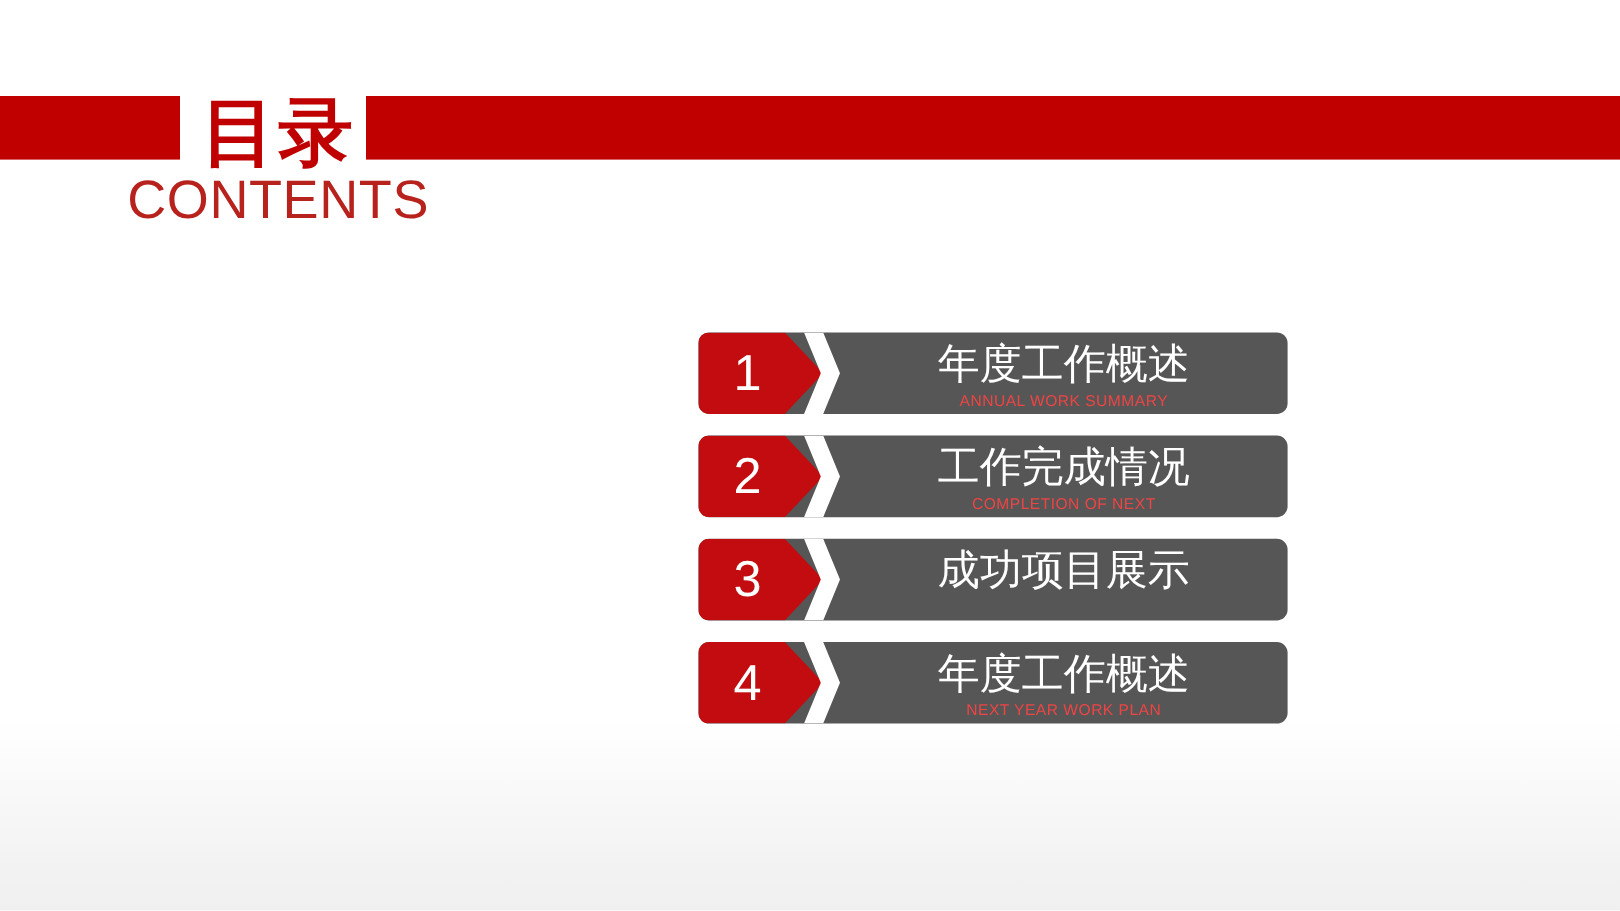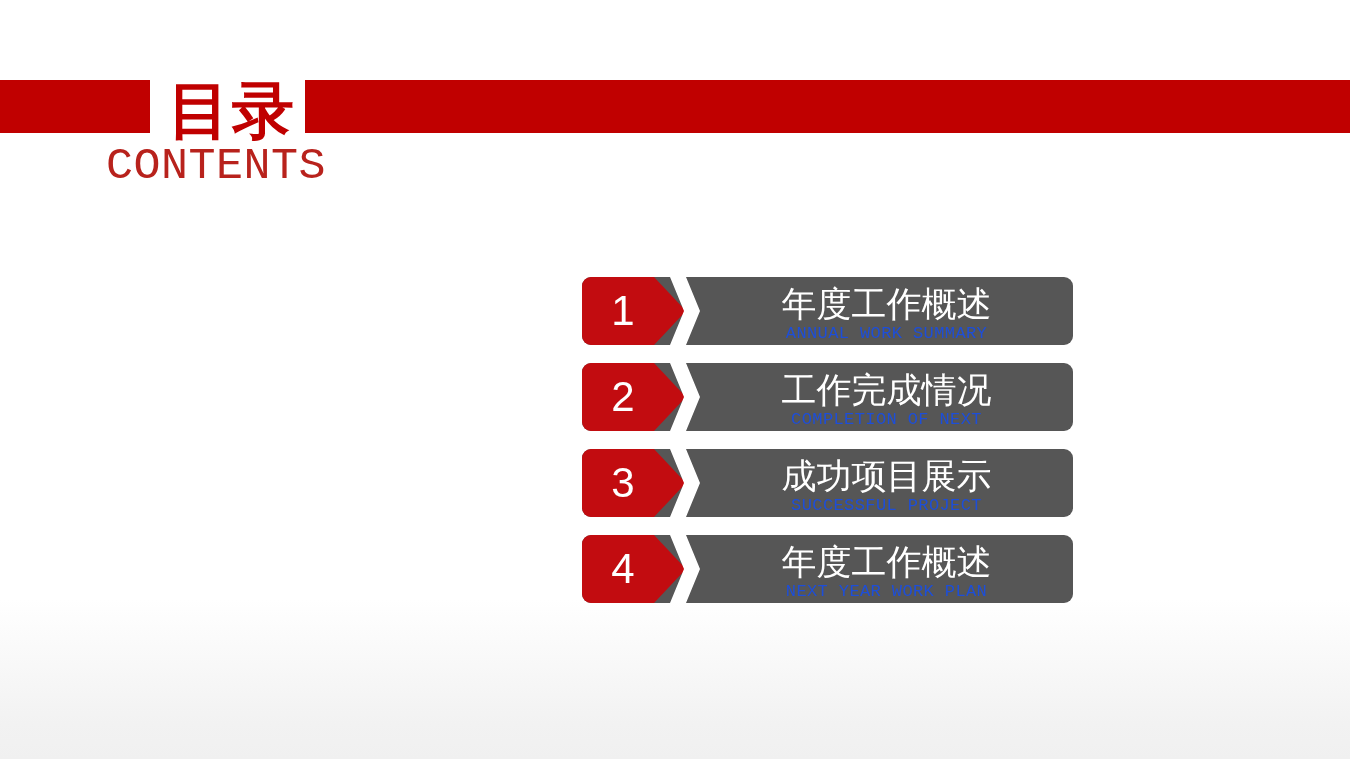--- a/index.html
+++ b/index.html
@@ -63,21 +63,21 @@
   }
 
   .header-subtitle {
     position: absolute;
     left: 106px;
     top: 141px;
     font-size: 45px;
     color: #b8221c;
     letter-spacing: 0.5px;
     line-height: 52px;
-    font-family: Liberation Mono, monospace;
+    font-family: Liberation Sans, sans-serif;
     white-space: nowrap;
   }
 
   
   .contents-list {
     position: absolute;
     left: 582px;
     top: 277px;
     width: 491px;
   }
@@ -152,25 +152,25 @@
     font-size: 35px;
     line-height: 44px;
     padding-top: 5px;
     font-family: "DejaVu Sans", "Liberation Sans", sans-serif;
     font-weight: normal;
     white-space: nowrap;
   }
 
   .row-sub {
     display: block;
-    color: #1d4ed8;
-    font-size: 17px;
+    color: #ef4444;
+    font-size: 13px;
     line-height: 16px;
     letter-spacing: 0.4px;
-    font-family: Liberation Mono, monospace;
+    font-family: Liberation Sans, sans-serif;
     white-space: nowrap;
   }
 </style>
 </head>
 <body>
 
 <div id="slide">
 
   <div class="bottom-gradient"></div>
 
@@ -204,21 +204,20 @@
       </div>
     </div>
 
     <div class="content-row">
       <div class="row-panel"></div>
       <div class="row-number-shape"></div>
       <div class="row-chevron-gap"></div>
       <div class="row-number">3</div>
       <div class="row-text">
         <span class="row-title">成功项目展示</span>
-        <span class="row-sub">SUCCESSFUL PROJECT</span>
       </div>
     </div>
 
     <div class="content-row">
       <div class="row-panel"></div>
       <div class="row-number-shape"></div>
       <div class="row-chevron-gap"></div>
       <div class="row-number">4</div>
       <div class="row-text">
         <span class="row-title">年度工作概述</span>

